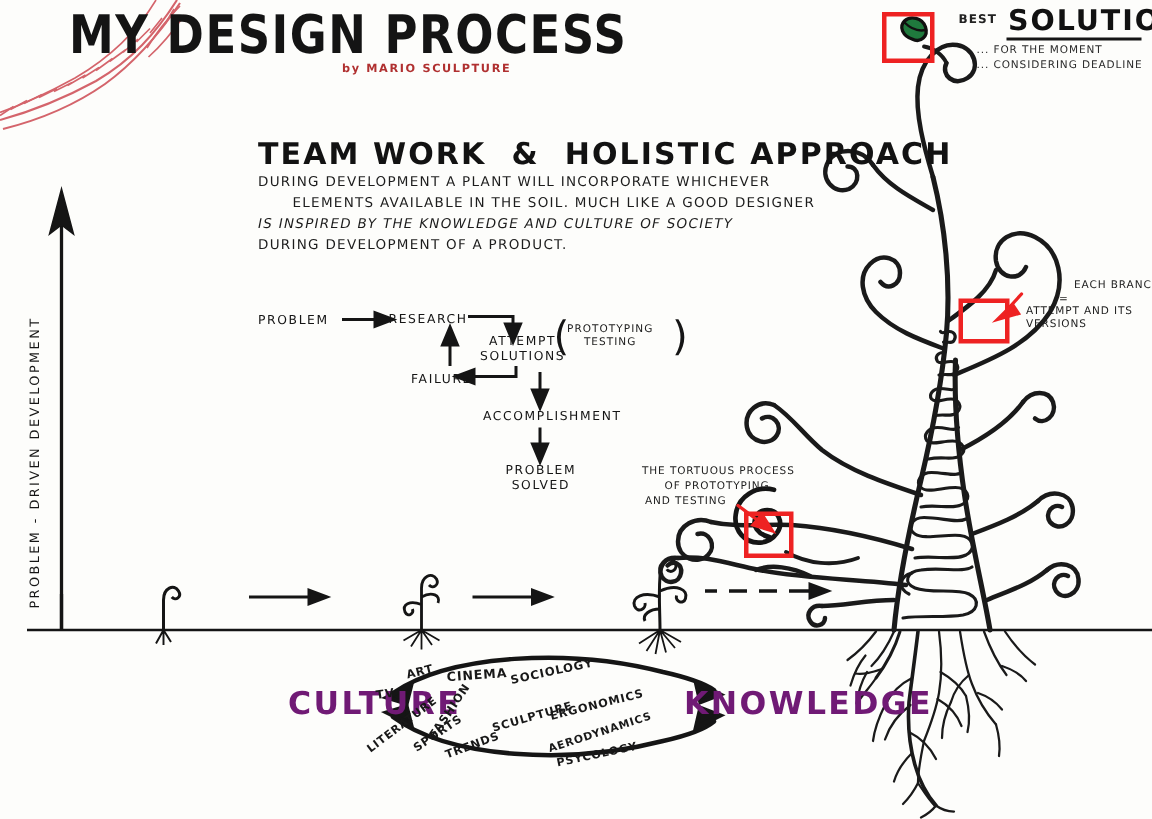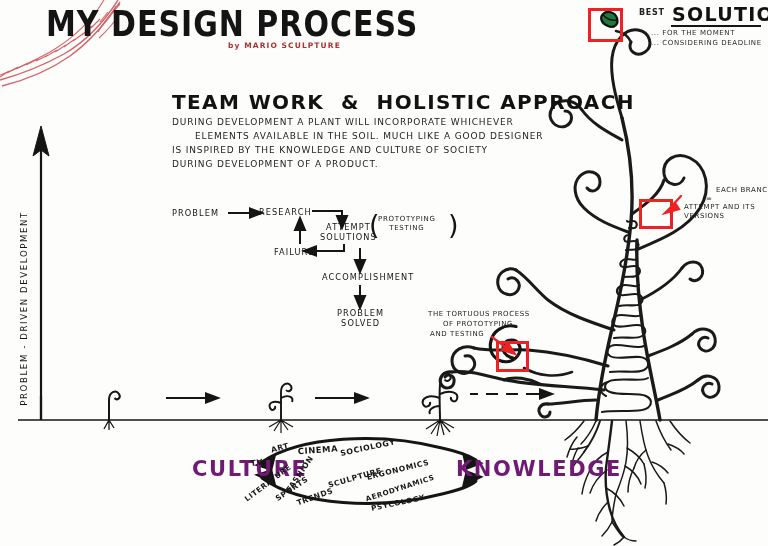--- a/index.html
+++ b/index.html
@@ -368,21 +368,21 @@
     </g>
   </svg>
 
   <div class="txt title-main" style="left:46px; top:2px;">MY DESIGN PROCESS</div>
   <div class="txt byline" style="left:228px; top:41px;">by MARIO SCULPTURE</div>
 
   <div class="txt sec-title" style="left:172px; top:90px;">TEAM WORK  &amp;  HOLISTIC APPROACH</div>
 
   <div class="txt body-line" style="left:172px; top:117px;">DURING DEVELOPMENT A PLANT WILL INCORPORATE WHICHEVER</div>
   <div class="txt body-line" style="left:172px; top:131px;margin-left:23px;">ELEMENTS AVAILABLE IN THE SOIL. MUCH LIKE A GOOD DESIGNER</div>
-  <div class="txt body-line" style="left:172px; top:145px;">IS INSPIRED BY THE KNOWLEDGE AND CULTURE OF SOCIETY</div>
+  <div class="txt body-line" style="left:172px; top:145px;font-style:italic;">IS INSPIRED BY THE KNOWLEDGE AND CULTURE OF SOCIETY</div>
   <div class="txt body-line" style="left:172px; top:159px;">DURING DEVELOPMENT OF A PRODUCT.</div>
 
   <div class="txt flow-node" style="left:172px; top:208px;">PROBLEM</div>
   <div class="txt flow-node" style="left:259px; top:207px;">RESEARCH</div>
   <div class="txt flow-node" style="left:320px; top:222px;">ATTEMPT
 SOLUTIONS</div>
   <div class="txt flow-note" style="left:378px; top:215px;">PROTOTYPING
 TESTING</div>
   <div class="txt flow-node" style="left:274px; top:247px;">FAILURE</div>
   <div class="txt flow-node" style="left:322px; top:272px;">ACCOMPLISHMENT</div>

